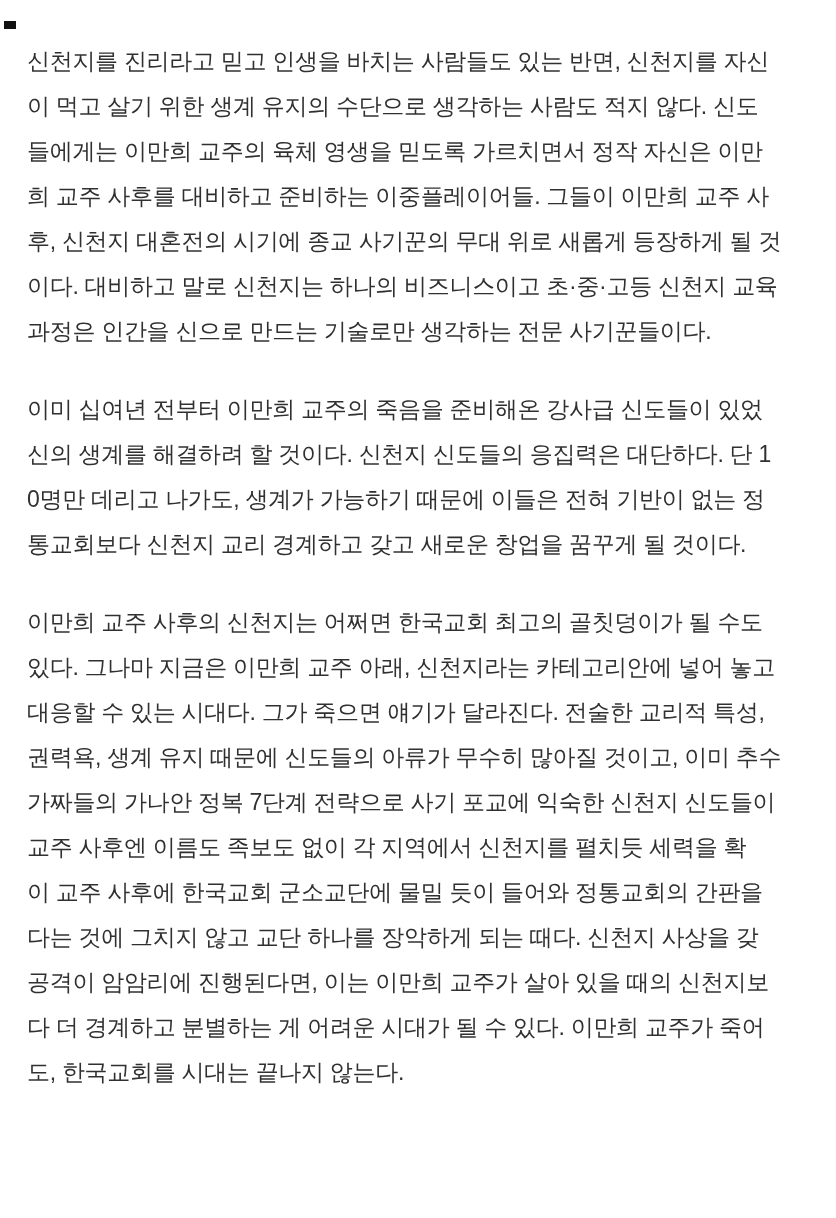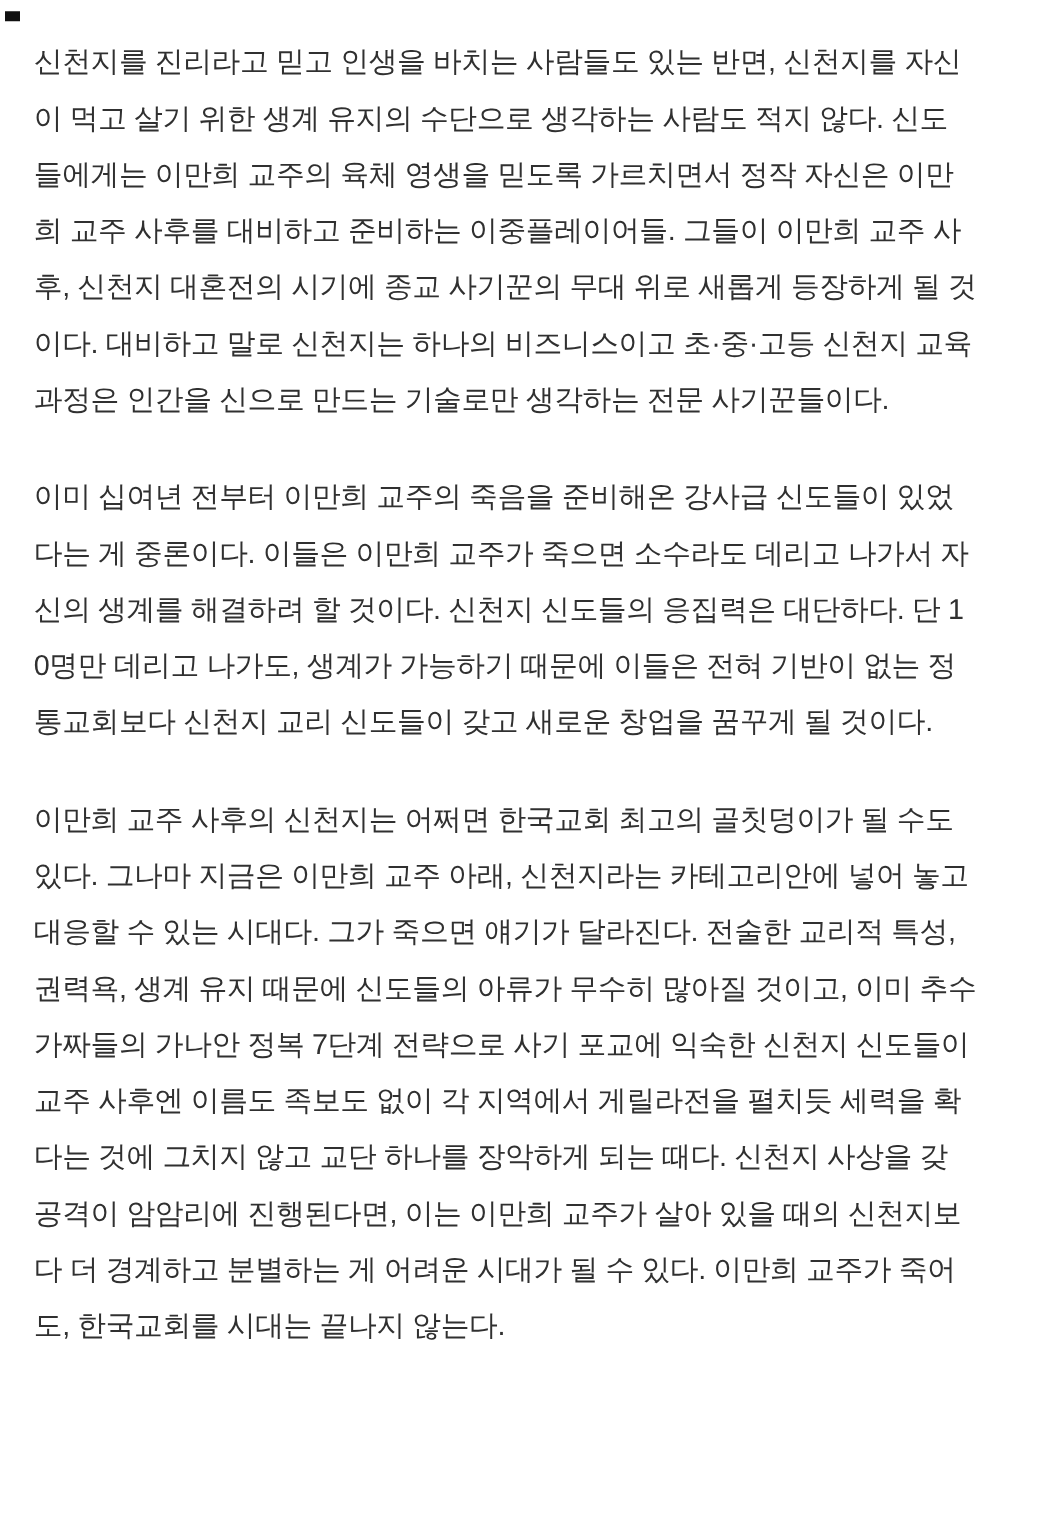--- a/index.html
+++ b/index.html
@@ -11,20 +11,21 @@
     width: 836px;
     height: 1218px;
     overflow: hidden;
     position: relative;
     font-family: "Liberation Sans", sans-serif;
   }
   .page {
     position: absolute;
     inset: 0;
     background: #ffffff;
+    margin-top: 12px;
   }
   .corner-mark {
     position: absolute;
     left: 4px;
     top: 9px;
     width: 12px;
     height: 8px;
     background: #111111;
   }
   .article {
@@ -62,33 +63,33 @@
       <div class="line">이 먹고 살기 위한 생계 유지의 수단으로 생각하는 사람도 적지 않다. 신도</div>
       <div class="line">들에게는 이만희 교주의 육체 영생을 믿도록 가르치면서 정작 자신은 이만</div>
       <div class="line">희 교주 사후를 대비하고 준비하는 이중플레이어들. 그들이 이만희 교주 사</div>
       <div class="line">후, 신천지 대혼전의 시기에 종교 사기꾼의 무대 위로 새롭게 등장하게 될 것</div>
       <div class="line">이다. 대비하고 말로 신천지는 하나의 비즈니스이고 초·중·고등 신천지 교육</div>
       <div class="line">과정은 인간을 신으로 만드는 기술로만 생각하는 전문 사기꾼들이다.</div>
     </div>
 
     <div class="paragraph">
       <div class="line">이미 십여년 전부터 이만희 교주의 죽음을 준비해온 강사급 신도들이 있었</div>
-      <div class="line">다는 게 중론이다. 이들은 이만희 교주가 죽으면 소수라도 데리고 나가서 자</div>
       <div class="line">신의 생계를 해결하려 할 것이다. 신천지 신도들의 응집력은 대단하다. 단 1</div>
       <div class="line">0명만 데리고 나가도, 생계가 가능하기 때문에 이들은 전혀 기반이 없는 정</div>
-      <div class="line">통교회보다 신천지 교리 신도들이 갖고 새로운 창업을 꿈꾸게 될 것이다.</div>
+      <div class="line">통교회보다 신천지 교리 경계하고 갖고 새로운 창업을 꿈꾸게 될 것이다.</div>
     </div>
 
     <div class="paragraph">
       <div class="line">이만희 교주 사후의 신천지는 어쩌면 한국교회 최고의 골칫덩이가 될 수도</div>
       <div class="line">있다. 그나마 지금은 이만희 교주 아래, 신천지라는 카테고리안에 넣어 놓고</div>
       <div class="line">대응할 수 있는 시대다. 그가 죽으면 얘기가 달라진다. 전술한 교리적 특성,</div>
       <div class="line">권력욕, 생계 유지 때문에 신도들의 아류가 무수히 많아질 것이고, 이미 추수</div>
       <div class="line">가짜들의 가나안 정복 7단계 전략으로 사기 포교에 익숙한 신천지 신도들이</div>
-      <div class="line">교주 사후엔 이름도 족보도 없이 각 지역에서 게릴라전을 펼치듯 세력을 확</div>
+      <div class="line">교주 사후엔 이름도 족보도 없이 각 지역에서 신천지를 펼치듯 세력을 확</div>
+      <div class="line">이 교주 사후에 한국교회 군소교단에 물밀 듯이 들어와 정통교회의 간판을</div>
       <div class="line">다는 것에 그치지 않고 교단 하나를 장악하게 되는 때다. 신천지 사상을 갖</div>
       <div class="line">공격이 암암리에 진행된다면, 이는 이만희 교주가 살아 있을 때의 신천지보</div>
       <div class="line">다 더 경계하고 분별하는 게 어려운 시대가 될 수 있다. 이만희 교주가 죽어</div>
       <div class="line">도, 한국교회를 시대는 끝나지 않는다.</div>
     </div>
 
   </article>
 </div>
 
 </body></html>

